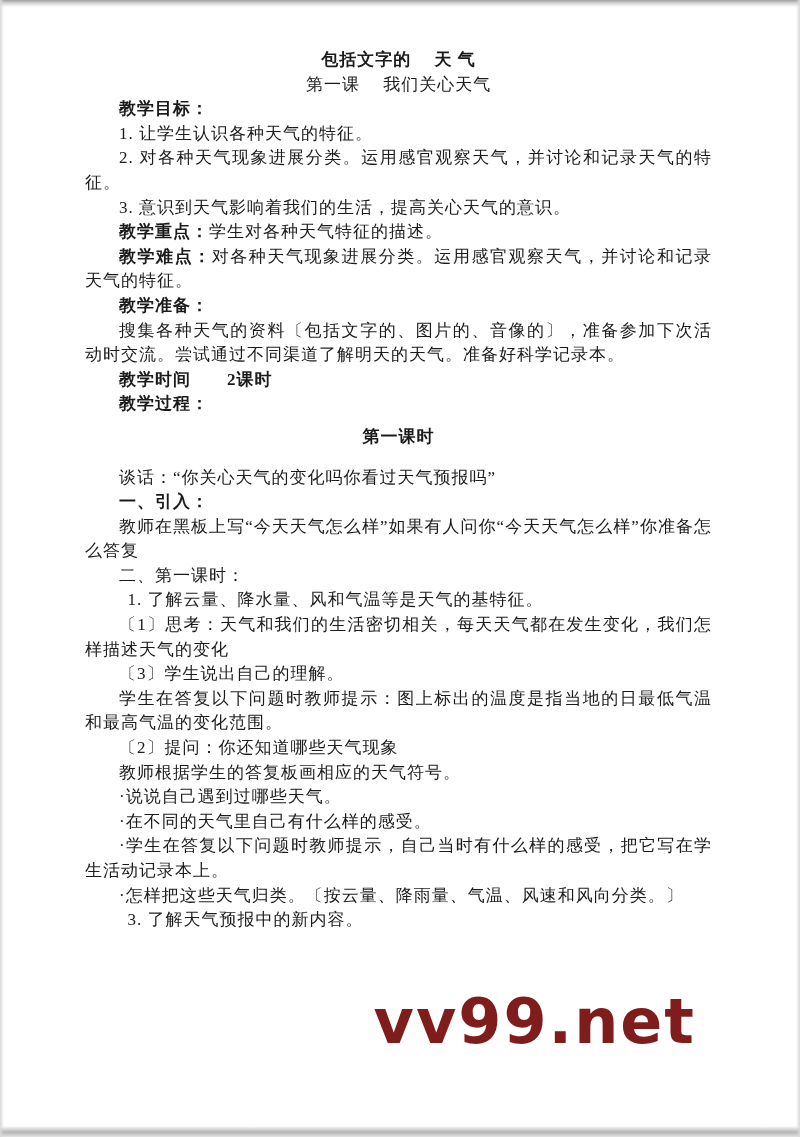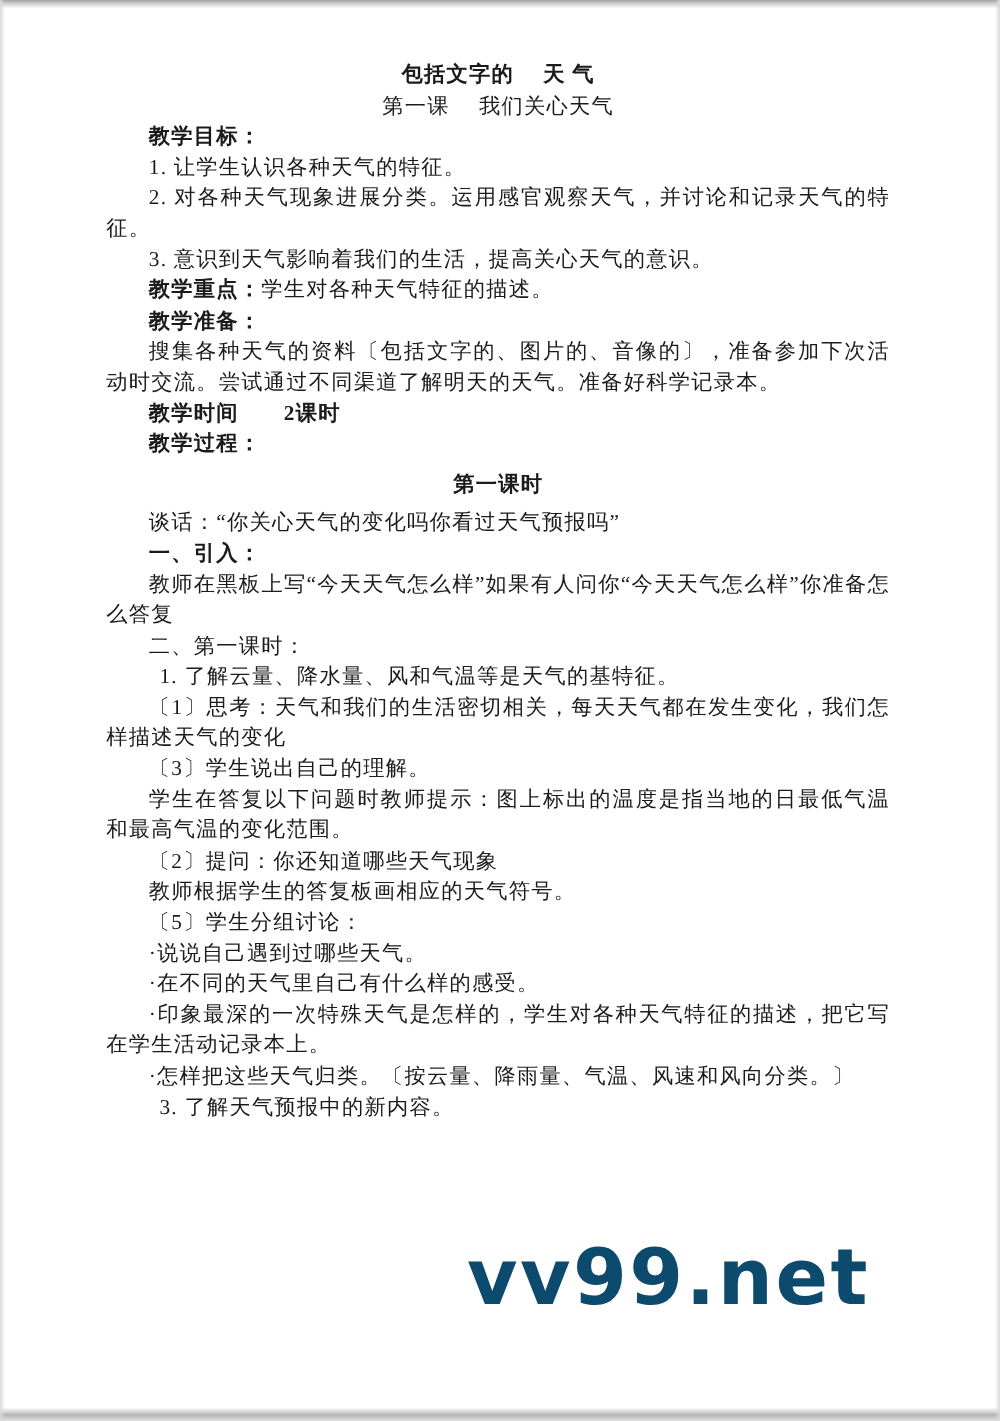--- a/index.html
+++ b/index.html
@@ -62,48 +62,48 @@
     letter-spacing: 2px;
     color: #d4d4d4;
     pointer-events: none;
     user-select: none;
   }
 </style>
 </head>
 <body>
 
 <div class="page" style="color: rgb(27, 27, 27); background: rgb(255, 255, 255);">
-  <div class="watermark" style="color: #0c4a6e; margin-left: 48px;">vv99.net</div>
+  <div class="watermark" style="color: #7f1d1d; margin-left: 48px;">vv99.net</div>
   <div class="content">
       <p class="line center bold">包括文字的　 天 气</p>
       <p class="line center">第一课　 我们关心天气</p>
       <p class="line"><span class="bold">教学目标：</span></p>
       <p class="line">1. 让学生认识各种天气的特征。</p>
       <p class="line">2. 对各种天气现象进展分类。运用感官观察天气，并讨论和记录天气的特征。</p>
       <p class="line">3. 意识到天气影响着我们的生活，提高关心天气的意识。</p>
       <p class="line"><span class="bold">教学重点：</span>学生对各种天气特征的描述。</p>
+      <p class="line"><span class="bold">教学难点：</span>对各种天气现象进展分类。运用感官观察天气，并讨论和记录天气的特征。</p>
       <p class="line"><span class="bold">教学准备：</span></p>
       <p class="line">搜集各种天气的资料〔包括文字的、图片的、音像的〕，准备参加下次活动时交流。尝试通过不同渠道了解明天的天气。准备好科学记录本。</p>
       <p class="line"><span class="bold">教学时间　　2课时</span></p>
       <p class="line"><span class="bold">教学过程：</span></p>
-      <p class="line center bold" style="margin-top: 8px; margin-bottom: 6px;">第一课时</p>
+      <p class="line center bold" style="margin-top: 8px; margin-bottom: 16px;">第一课时</p>
       <p class="line">谈话：“你关心天气的变化吗你看过天气预报吗”</p>
       <p class="line"><span class="bold">一、引入：</span></p>
       <p class="line">教师在黑板上写“今天天气怎么样”如果有人问你“今天天气怎么样”你准备怎么答复</p>
       <p class="line">二、第一课时：</p>
       <p class="line" style="text-indent: 2.5em;">1. 了解云量、降水量、风和气温等是天气的基特征。</p>
       <p class="line">〔1〕思考：天气和我们的生活密切相关，每天天气都在发生变化，我们怎样描述天气的变化</p>
       <p class="line">〔3〕学生说出自己的理解。</p>
       <p class="line">学生在答复以下问题时教师提示：图上标出的温度是指当地的日最低气温和最高气温的变化范围。</p>
       <p class="line">〔2〕提问：你还知道哪些天气现象</p>
       <p class="line">教师根据学生的答复板画相应的天气符号。</p>
-      <p class="line">〔5〕学生分组讨论：</p>
       <p class="line">·说说自己遇到过哪些天气。</p>
       <p class="line">·在不同的天气里自己有什么样的感受。</p>
-      <p class="line">·印象最深的一次特殊天气是怎样的，学生对各种天气特征的描述，把它写在学生活动记录本上。</p>
+      <p class="line">·学生在答复以下问题时教师提示，自己当时有什么样的感受，把它写在学生活动记录本上。</p>
       <p class="line">·怎样把这些天气归类。〔按云量、降雨量、气温、风速和风向分类。〕</p>
       <p class="line" style="text-indent: 2.5em; ">3.  了解天气预报中的新内容。</p>
     </div>
   <div class="edge-top"></div>
   <div class="edge-bottom"></div>
   <div class="edge-left"></div>
   <div class="edge-right"></div>
 </div>
 
 </body></html>

